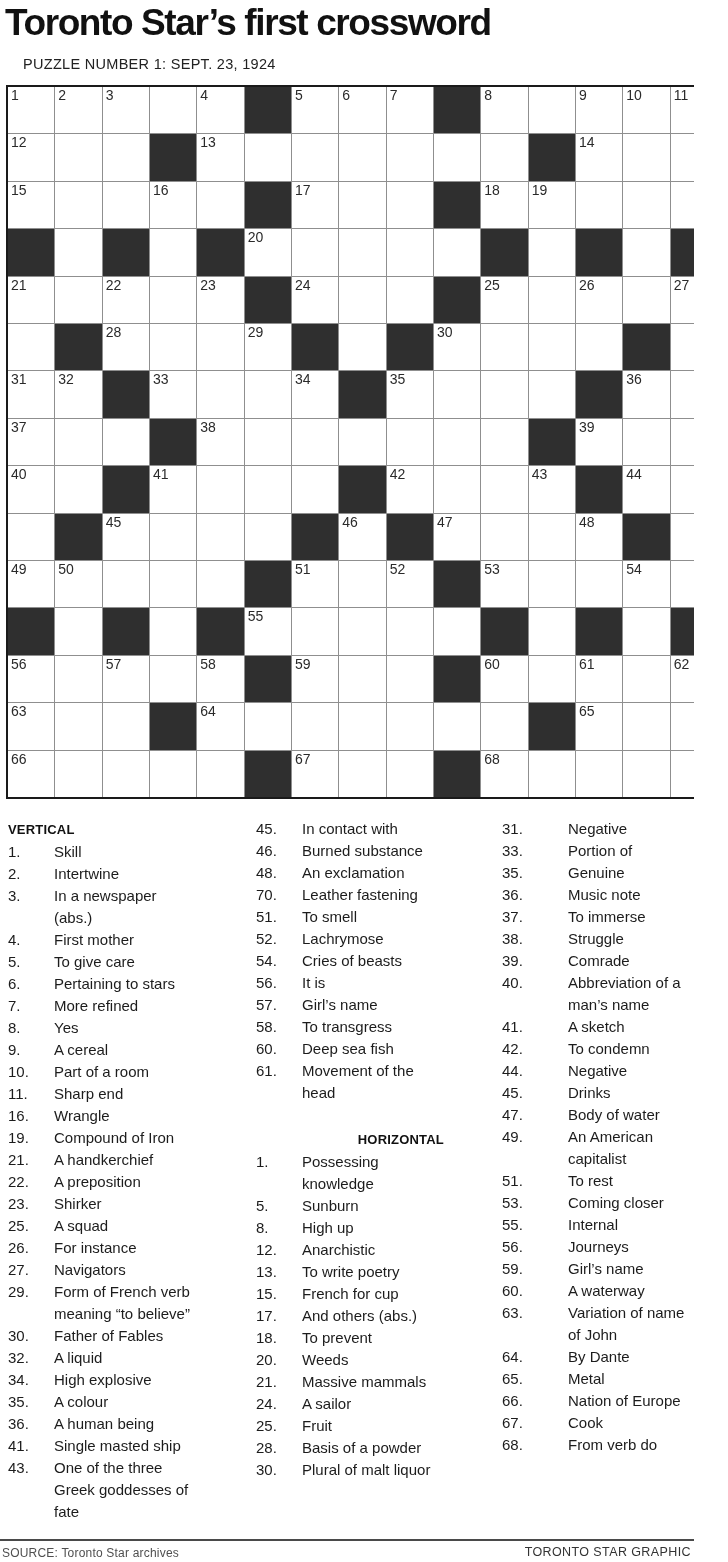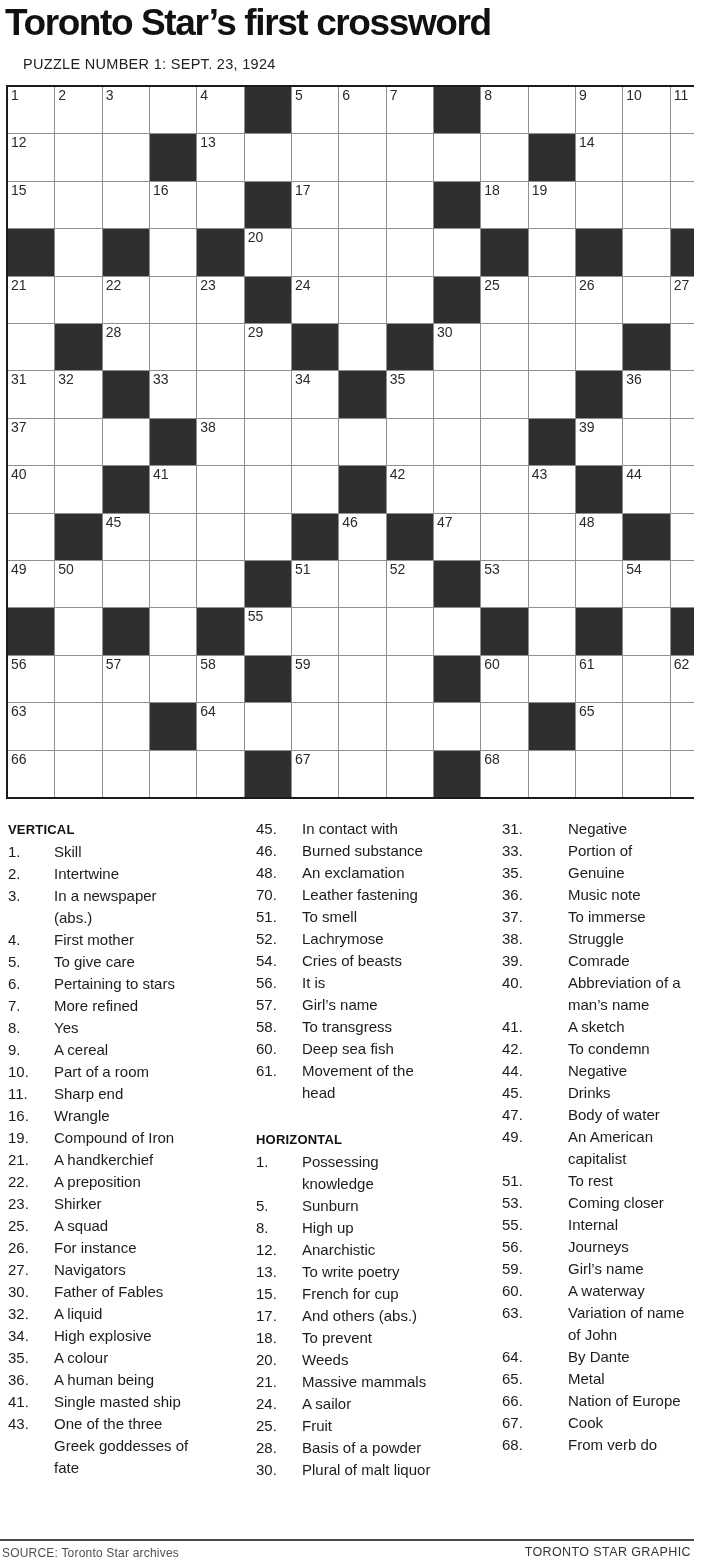--- a/index.html
+++ b/index.html
@@ -55,21 +55,21 @@
   .col-1 { left: 8px;   width: 191px; }
   .col-2 { left: 256px; width: 188px; }
   .col-3 { left: 502px; width: 190px; }
   .clue-header {
     font-weight: 700;
     font-size: 13px;
     line-height: 23px;
     color: #111;
     letter-spacing: 0.2px;
   }
-  .clue-header.gapped { margin-top: 24px; }
+  .clue-header.gapped { margin-top: 24px; text-align: right; }
   .clue { display: flex; align-items: flex-start; }
   .cn { flex: 0 0 46px; }
   .col-1 .ct { width: 140px; }
   .col-2 .ct { width: 142px; }
   .col-3 .ct { width: 144px; margin-left: 20px; }
   .footer-rule {
     position: absolute;
     left: 0; top: 1539px;
     width: 728px;
     border-top: 2px solid #4a4a4a;
@@ -534,20 +534,24 @@
       </div>
       <div class="clue">
         <span class="cn">26.</span>
         <span class="ct">For instance</span>
       </div>
       <div class="clue">
         <span class="cn">27.</span>
         <span class="ct">Navigators</span>
       </div>
       <div class="clue">
+        <span class="cn">29.</span>
+        <span class="ct">Form of French verb meaning “to believe”</span>
+      </div>
+      <div class="clue">
         <span class="cn">30.</span>
         <span class="ct">Father of Fables</span>
       </div>
       <div class="clue">
         <span class="cn">32.</span>
         <span class="ct">A liquid</span>
       </div>
       <div class="clue">
         <span class="cn">34.</span>
         <span class="ct">High explosive</span>

